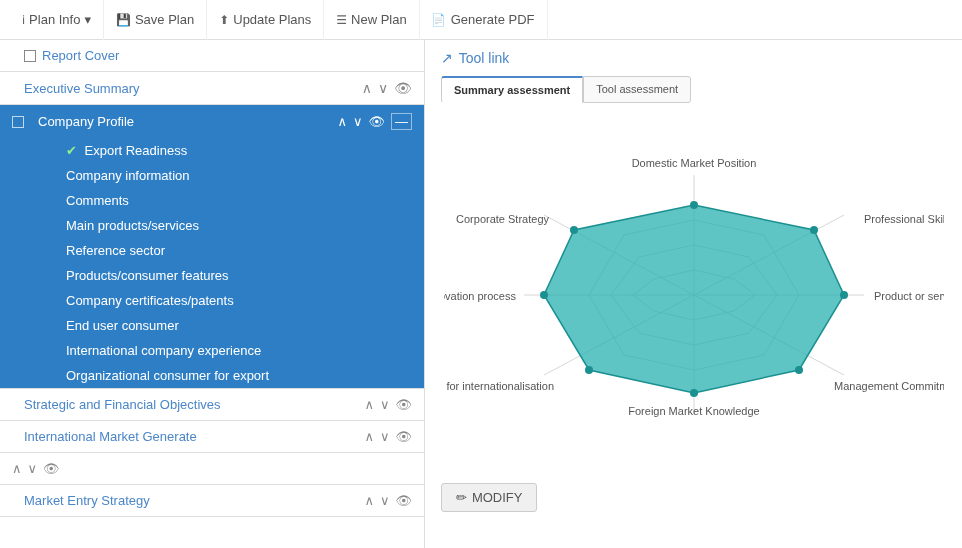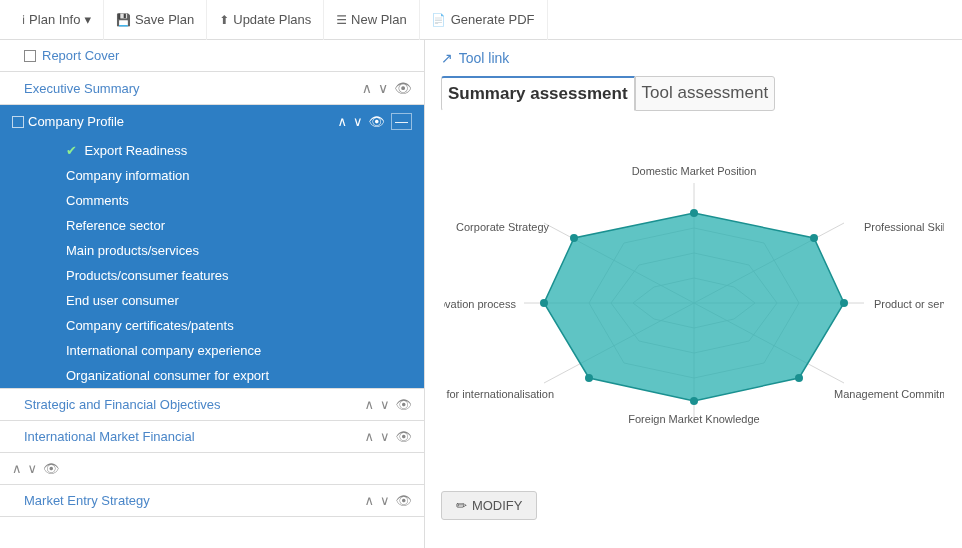--- a/index.html
+++ b/index.html
@@ -55,21 +55,21 @@
     
     .sidebar-active-section {
       background: #2d7ec4; color: #fff; padding-left: 36px;
     }
 
     .sidebar-active-header {
       display: flex; align-items: center; justify-content: space-between;
       padding: 8px 12px; background: #2d7ec4; color: #fff;
     }
     .sidebar-active-header-label {
-      display: flex; align-items: center; gap: 4px; justify-content: space-between;
+      display: flex; align-items: center; gap: 14px; justify-content: space-between;
     }
     .sidebar-active-header-label .checkbox-icon {
       width: 12px; height: 12px; border: 1px solid rgba(255,255,255,0.7);
       display: inline-block;
     }
 
     .sidebar-sub-item {
       padding: 5px 12px 5px 30px; cursor: pointer; color: #fff;
     }
     .sidebar-sub-item.active-sub { color: #fff; }
@@ -83,22 +83,22 @@
     .tool-link {
       display: flex; align-items: center; gap: 6px;
       color: #4a86c8; font-size: 14px; margin-bottom: 10px;
       cursor: pointer;
     }
 
     .tabs {
       display: flex; gap: 0; margin-bottom: 12px;
     }
     .tab {
-      padding: 6px 6px; border: 1px solid #ccc; cursor: pointer;
-      background: #f9f9f9; font-size: 17px; color: #555;
+      padding: 6px 12px; border: 1px solid #ccc; cursor: pointer;
+      background: #f9f9f9; font-size: 11px; color: #555;
     }
     .tab.active {
       background: #fff; border-bottom: 1px solid #fff;
       color: #333; font-weight: bold; border-top: 2px solid #4a86c8;
     }
     .tab:first-child { border-radius: 3px 0 0 3px; }
     .tab:last-child { border-radius: 0 3px 3px 0; }
 
     
     .radar-container {
@@ -193,33 +193,33 @@
           <span class="check">✔</span>
           <span>Export Readiness</span>
         </div>
         <div class="sidebar-sub-item">
           <span>Company information</span>
         </div>
         <div class="sidebar-sub-item">
           <span>Comments</span>
         </div>
         <div class="sidebar-sub-item">
+          <span>Main products/services</span>
+        </div>
+        <div class="sidebar-sub-item">
           <span>Reference sector</span>
         </div>
         <div class="sidebar-sub-item">
-          <span>Main products/services</span>
-        </div>
-        <div class="sidebar-sub-item">
           <span>Products/consumer features</span>
         </div>
         <div class="sidebar-sub-item">
+          <span>Company certificates/patents</span>
+        </div>
+        <div class="sidebar-sub-item">
           <span>End user consumer</span>
-        </div>
-        <div class="sidebar-sub-item">
-          <span>Company certificates/patents</span>
         </div>
         <div class="sidebar-sub-item">
           <span>International company experience</span>
         </div>
         <div class="sidebar-sub-item">
           <span>Organizational consumer for export</span>
         </div>
       </div>
     </div>
 
@@ -232,21 +232,21 @@
           <span>∧</span>
           <span>∨</span>
           <span>👁</span>
         </div>
       </div>
     </div>
 
     <div class="sidebar-section">
       <div class="sidebar-row">
         <div class="sidebar-row-label">
-          <span>International Market Financial</span>
+          <span>International Market Generate</span>
         </div>
         <div class="sidebar-row-controls">
           <span>∧</span>
           <span>∨</span>
           <span>👁</span>
         </div>
       </div>
     </div>
 
     <div class="sidebar-section">

